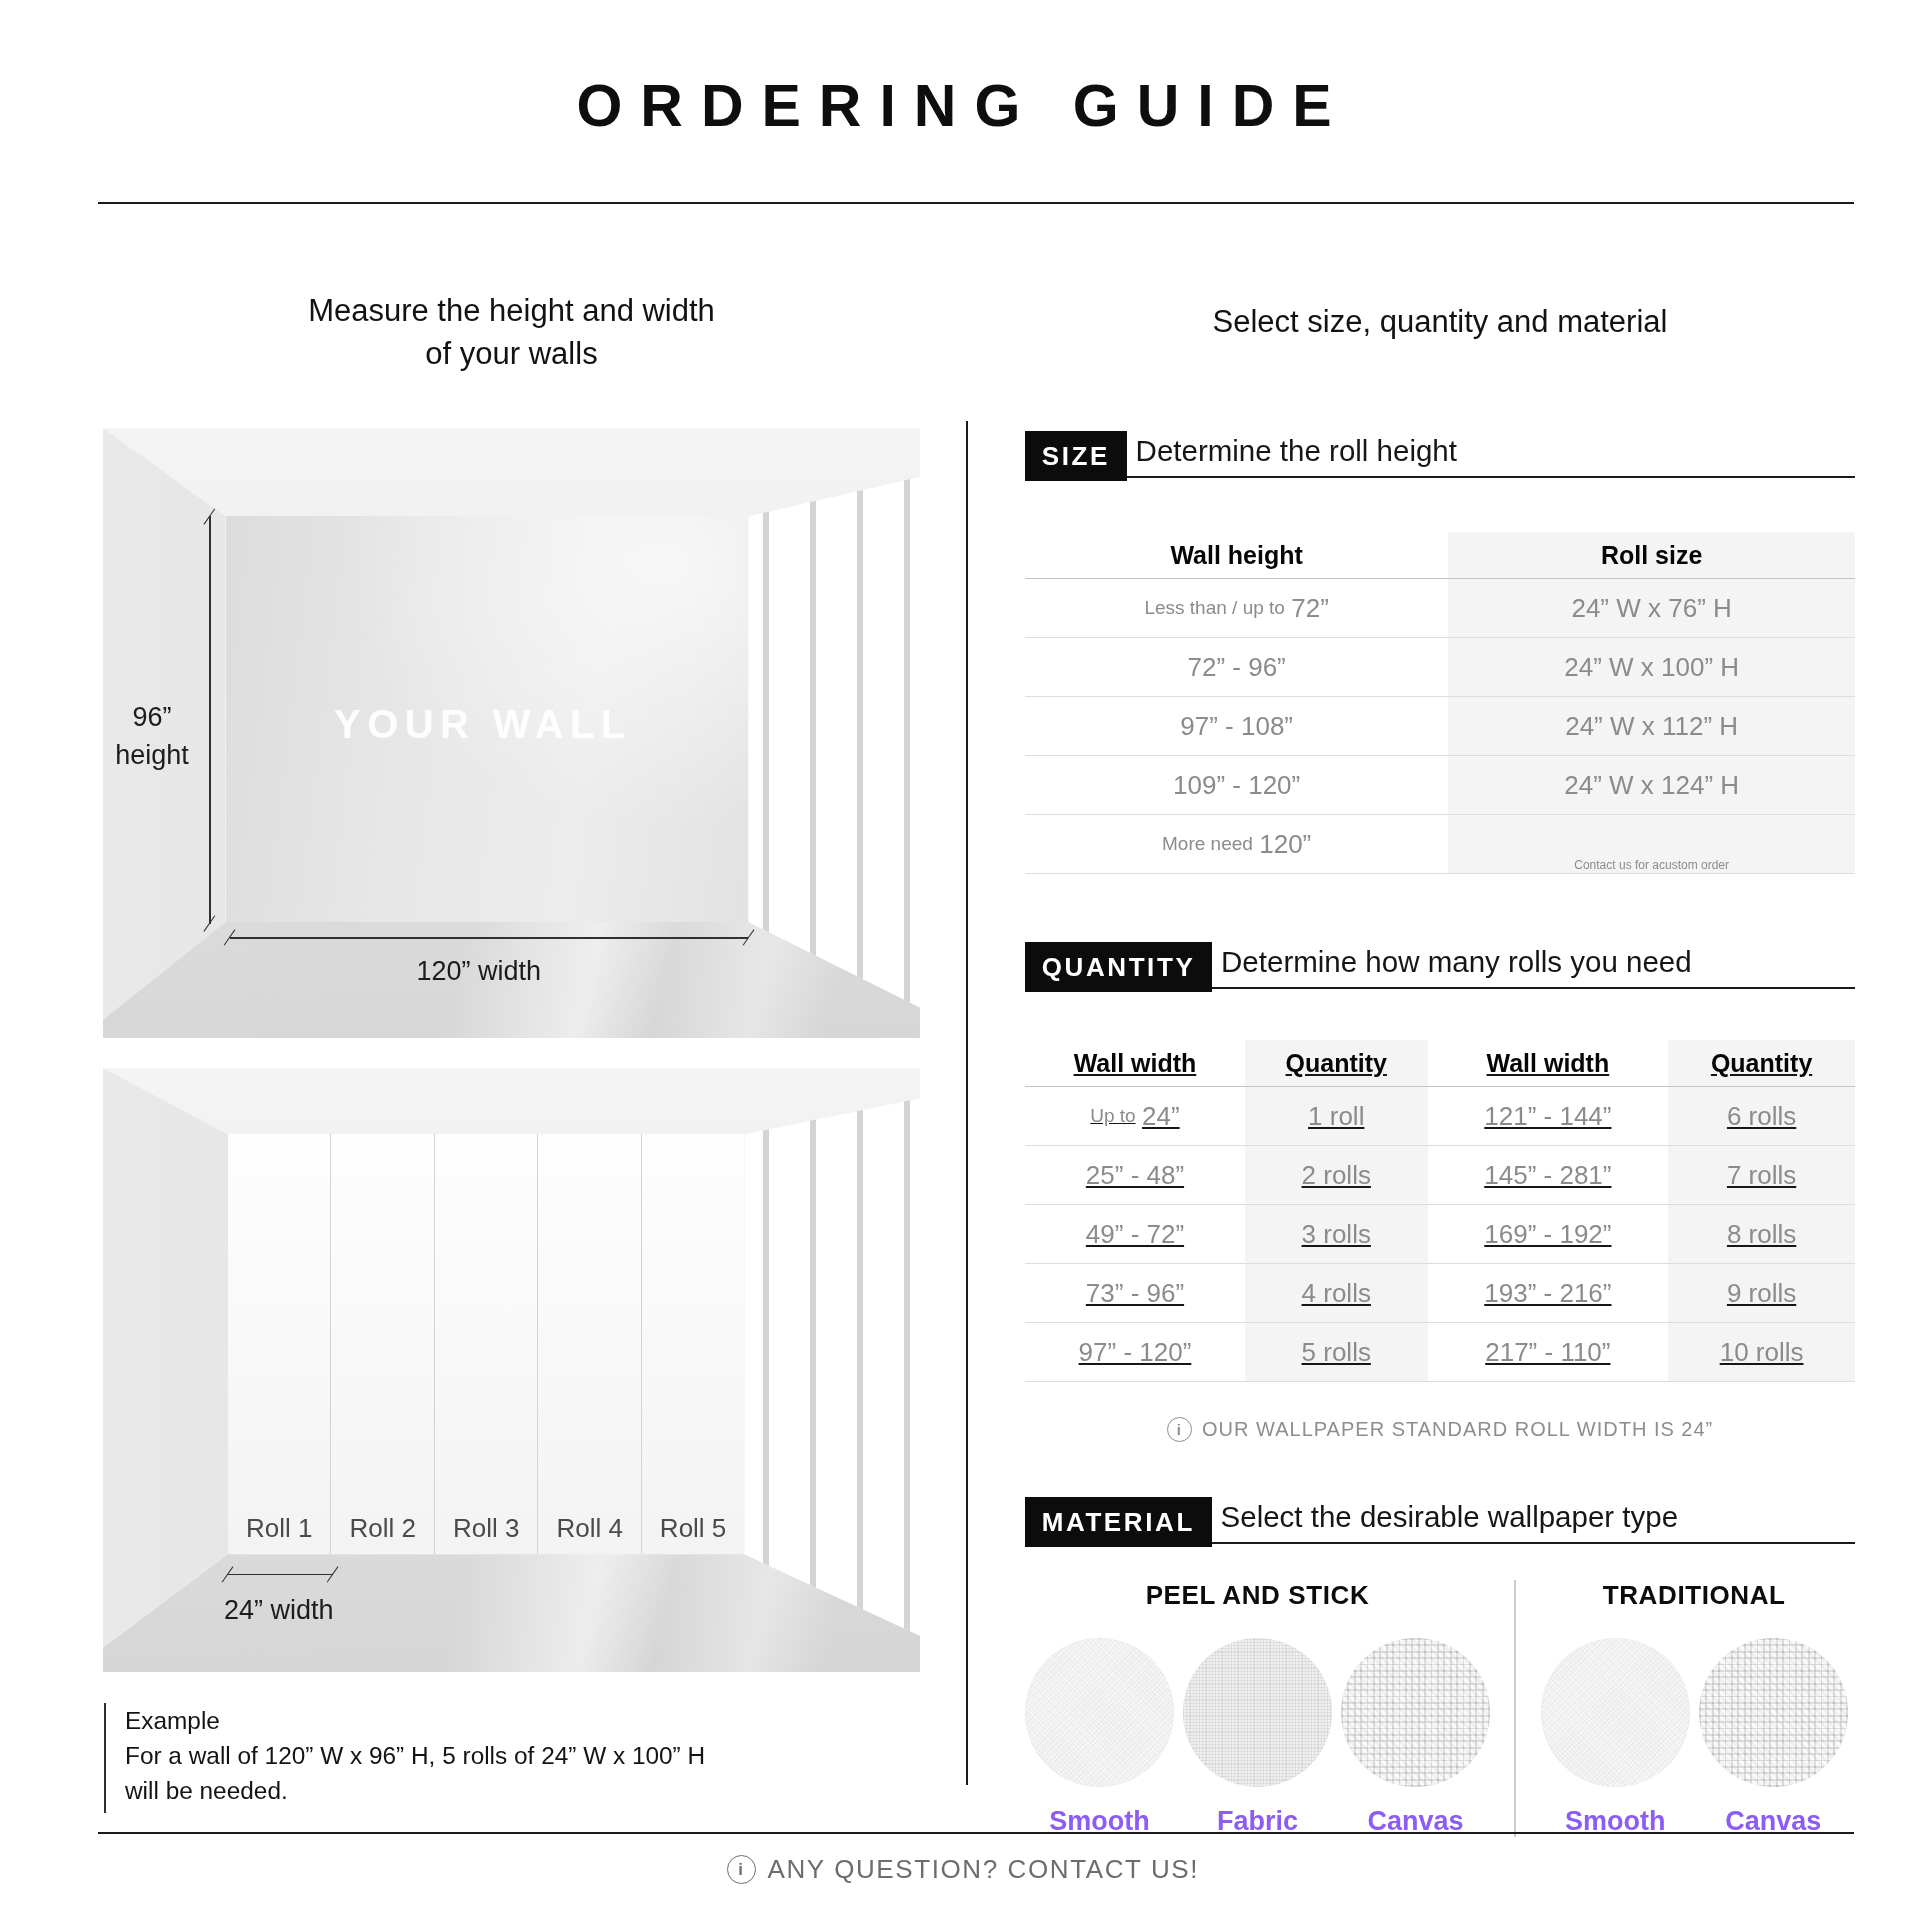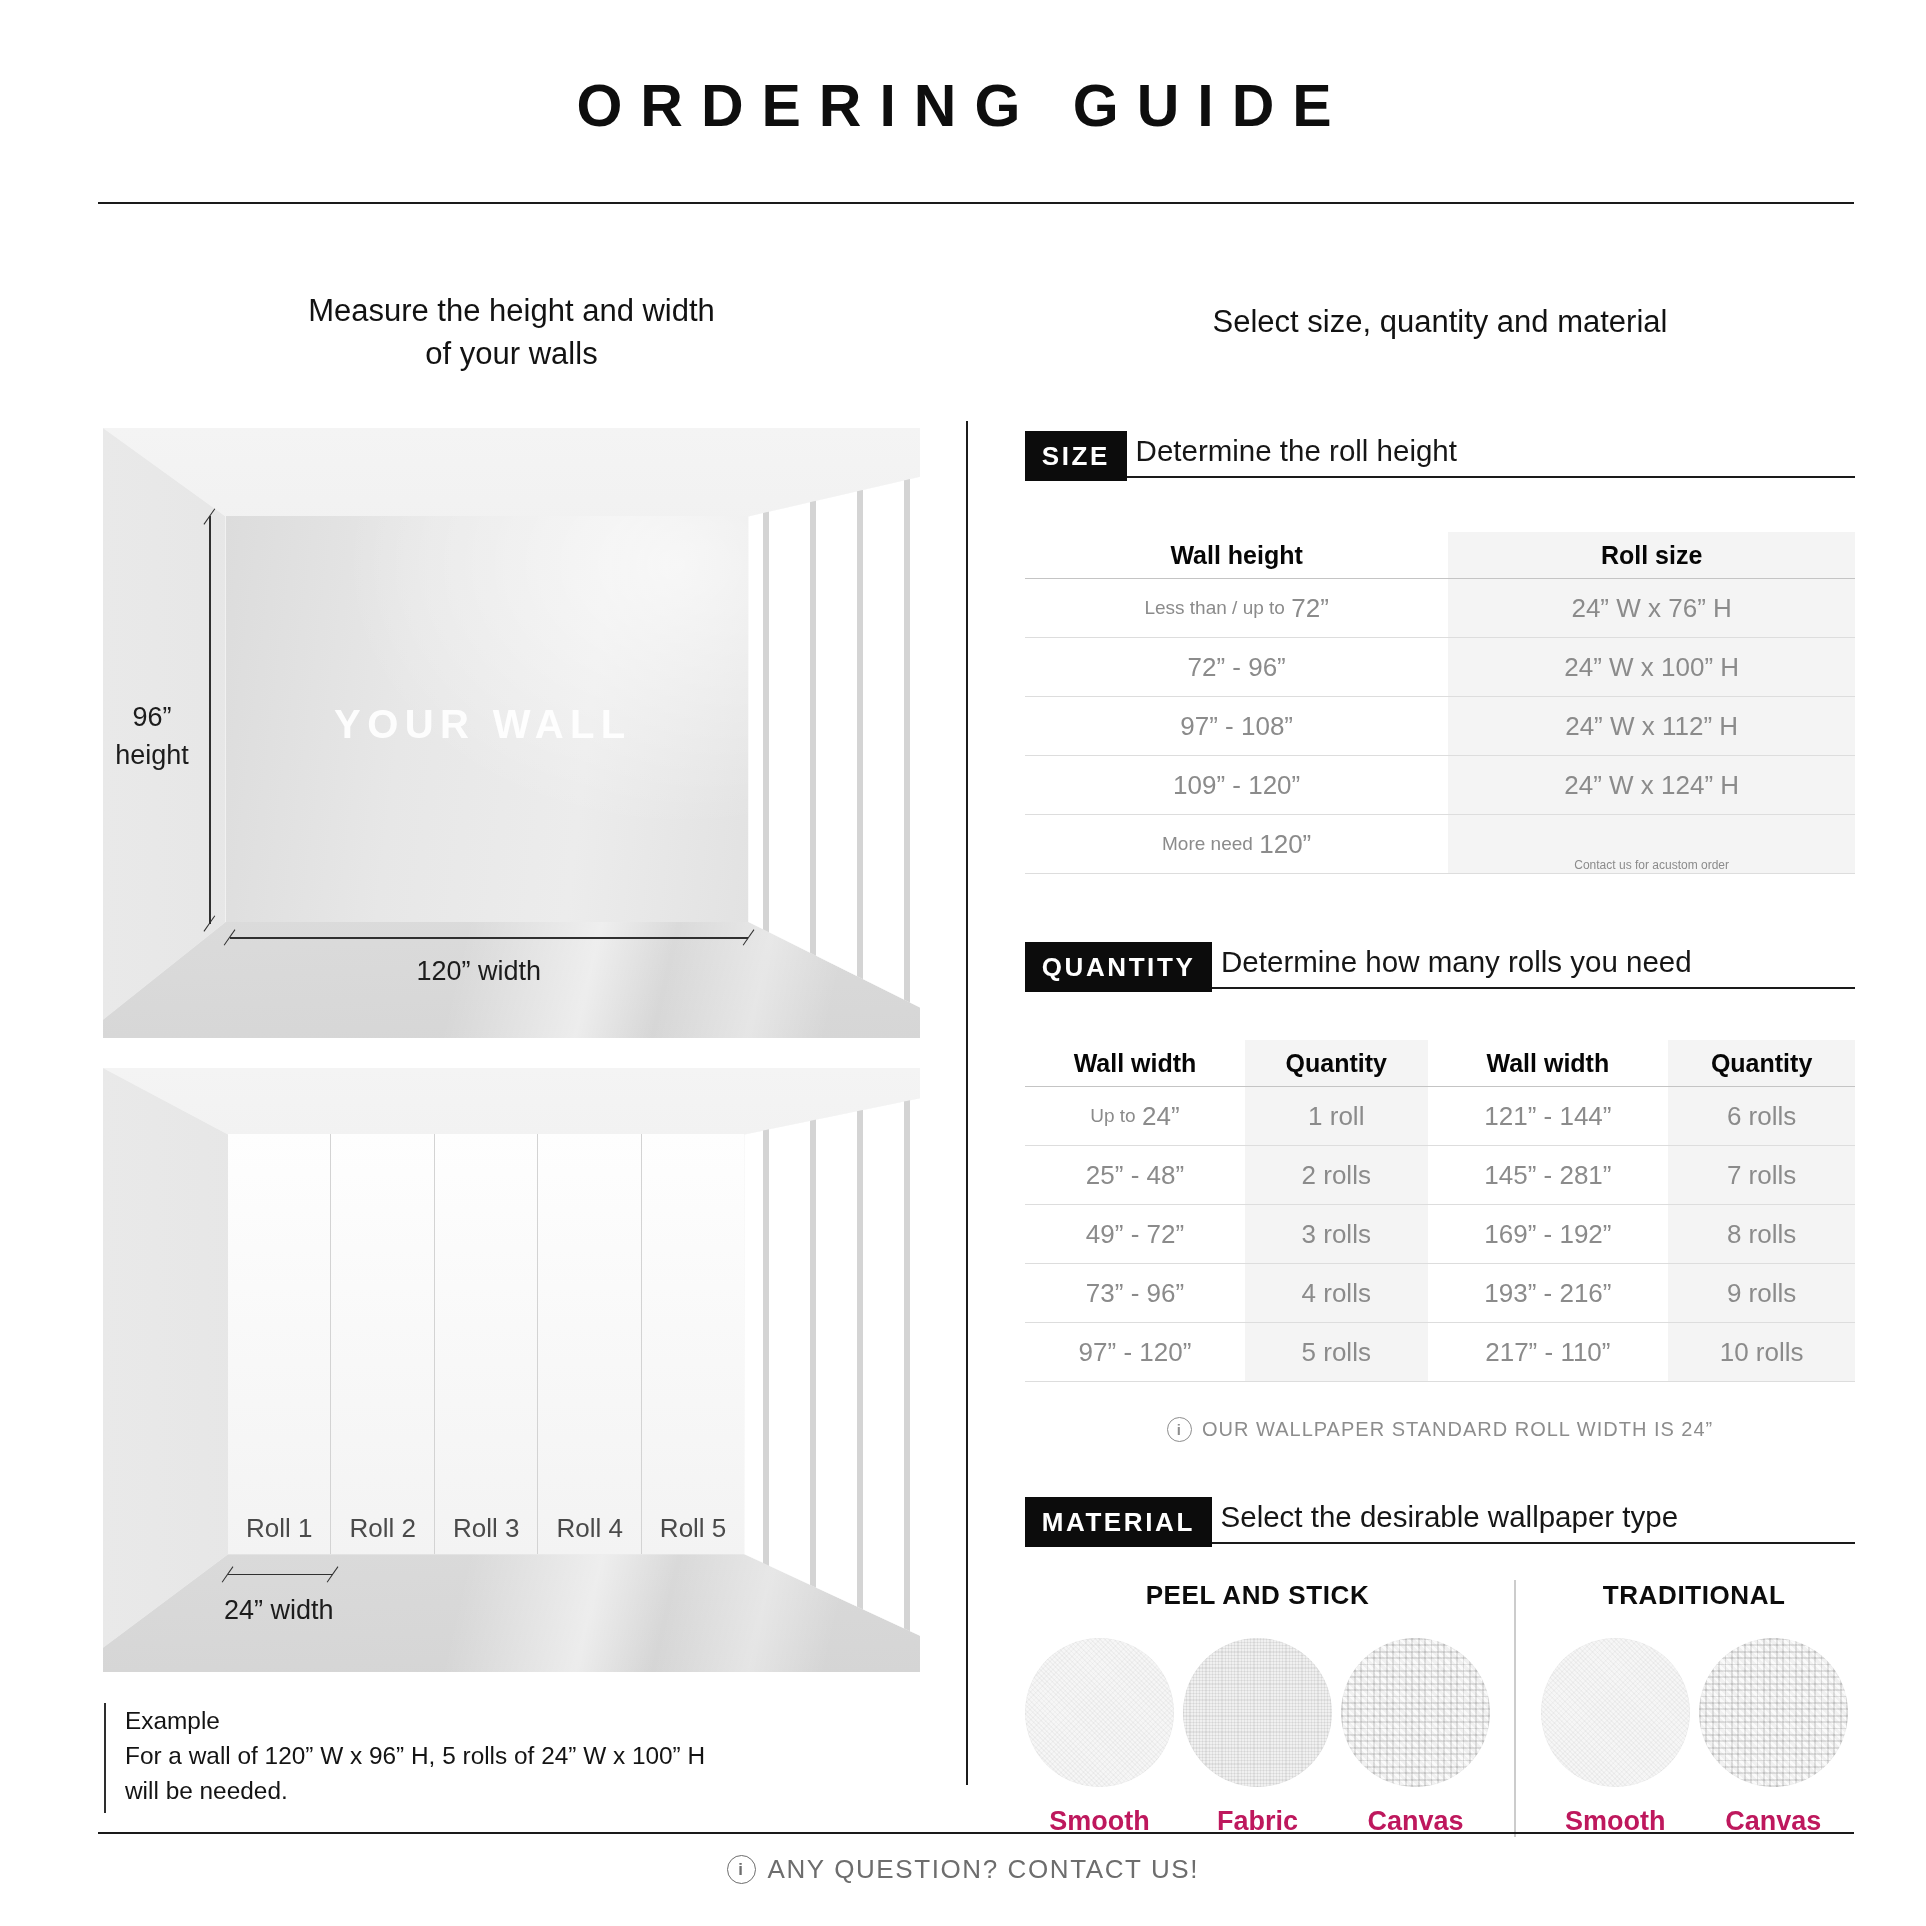--- a/index.html
+++ b/index.html
@@ -88,40 +88,40 @@
   .sec-size{top:425px;}
   .sec-qty{top:936px;}
   .sec-mat{top:1491px;}
   .sec-head{display:flex;align-items:center;gap:9px;border-bottom:2.6px solid #1a1a1a;height:51px;}
   .badge{background:#0c0c0c;color:#ffffff;font-size:26px;font-weight:700;letter-spacing:2.6px;
       padding:9.6px 16.7px;position:relative;top:5.8px;white-space:nowrap;}
   .sec-title{font-size:29.5px;font-weight:400;color:#161616;white-space:nowrap;}
 
   .grid{display:grid;}
   .size-grid{margin-top:54px;grid-template-columns:51% 49%;}
-  .qty-grid{margin-top:51px;grid-template-columns:26.5% 22% 29% 22.5%;}
+  .qty-grid{margin-top:51px;grid-template-columns:26.5% 22% 29% 22.5%;text-decoration:underline;}
   .cell{display:flex;align-items:center;justify-content:center;height:58px;
       font-size:26px;color:#8b8b8b;border-bottom:0.6px solid #dddddd;}
   .cell.hdr{height:46px;font-size:25px;font-weight:700;color:#060606;border-bottom:1.3px solid #c4c4c4;}
   .cell.shade{background:#f4f4f4;}
   .cell .sm{font-size:19px;margin-right:6.4px;}
   .cell.two-line{font-size:12px;line-height:1.35;align-items:flex-end;}
   .cell.two-line span{display:block;}
 
   .note{margin-top:35px;display:flex;align-items:center;justify-content:center;gap:10.3px;
       color:#8d8d8d;font-size:20px;letter-spacing:1px;}
   .info-i{flex:none;width:23px;height:23px;border:1.9px solid #8d8d8d;border-radius:50%;
       display:flex;align-items:center;justify-content:center;font-size:14.8px;font-weight:700;color:#8d8d8d;}
 
   .mat-groups{margin-top:36px;display:flex;align-items:stretch;}
   .mat-group h4{margin:0 0 27px;text-align:center;font-size:26px;font-weight:700;letter-spacing:0.6px;color:#0c0c0c;}
   .swatches{display:flex;gap:9px;}
   .swatch{width:149px;text-align:center;}
   .circle{width:149px;height:149px;border-radius:50%;box-shadow:inset 0 0 0 0.6px rgba(0,0,0,.04);}
-  .swatch .lbl{margin-top:19px;font-size:27px;font-weight:600;color:#be185d;}
+  .swatch .lbl{margin-top:19px;font-size:27px;font-weight:600;color:#8b5cf6;}
   .mat-divider{width:1.9px;background:#cccccc;margin:0 24.4px;}
 
   .tx-smooth{background-color:#f6f6f6;background-image:
       repeating-linear-gradient(45deg,rgba(0,0,0,.03) 0 1.3px,transparent 1.3px 3.2px),
       repeating-linear-gradient(-45deg,rgba(0,0,0,.025) 0 1.3px,transparent 1.3px 3.9px);}
   .tx-fabric{background-color:#f0f0f0;background-image:
       repeating-linear-gradient(90deg,rgba(0,0,0,.06) 0 1.3px,transparent 1.3px 3.2px),
       repeating-linear-gradient(0deg,rgba(0,0,0,.06) 0 1.3px,transparent 1.3px 3.2px);}
   .tx-canvas{background-color:#f1f1f1;background-image:
       repeating-linear-gradient(90deg,rgba(0,0,0,.10) 0 1.9px,transparent 1.9px 6.4px),

